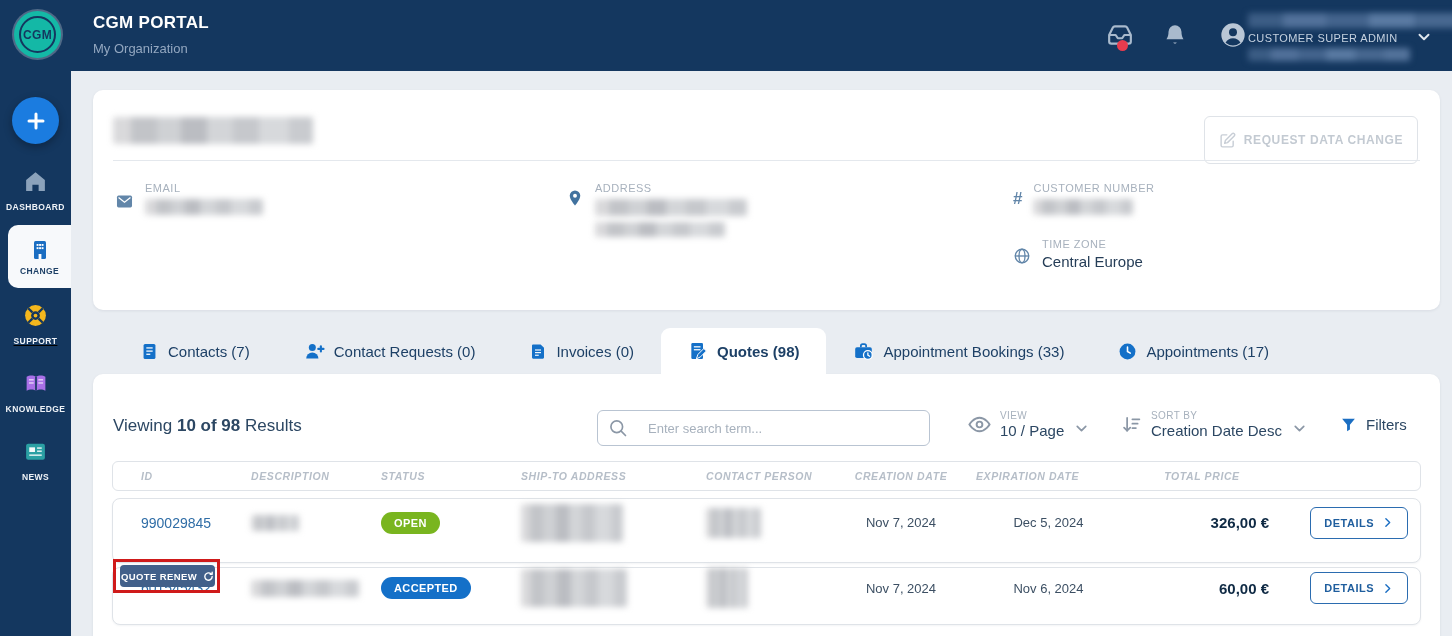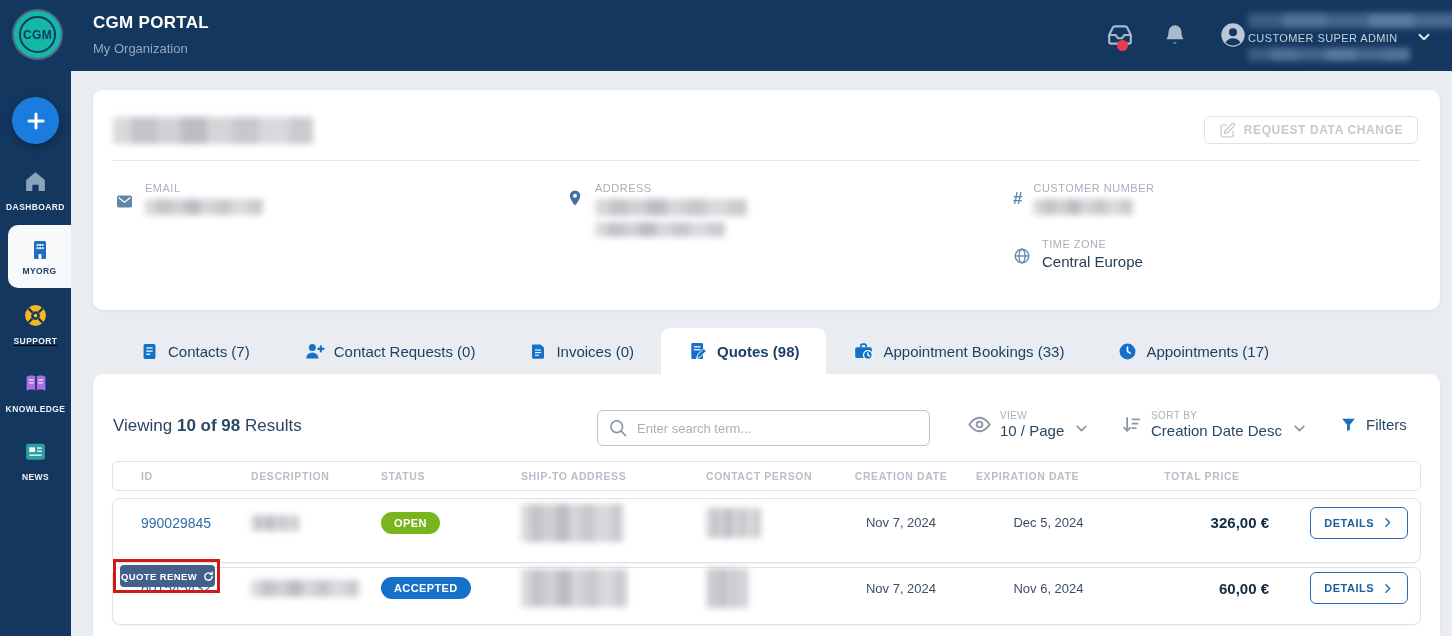--- a/index.html
+++ b/index.html
@@ -32,52 +32,52 @@
   .nav-item { position:absolute; left:0; width:71px; text-align:center; cursor:pointer; }
   .nav-label { font-size:8.5px; font-weight:bold; color:#eef2f7; letter-spacing:.4px; margin-top:4px; }
   .nav-active { position:absolute; left:8px; top:154px; width:63px; height:63px; background:#f7f9fb; border-radius:10px 0 0 10px;
                 display:flex; flex-direction:column; align-items:center; justify-content:center; cursor:pointer; }
   .nav-active .nav-label { color:#1d4066; }
 
   
   .org-card { position:absolute; left:93px; top:90px; width:1347px; height:220px; background:#fff; border-radius:10px;
               box-shadow:0 1px 3px rgba(20,40,70,.08); }
   .org-name { position:absolute; left:20px; top:27px; width:200px; height:27px; }
-  .req-btn { position:absolute; right:22px; top:26px; height:28px; padding:0 14px; display:flex; align-items:center; gap:8px;
+  .req-btn { position:absolute; right:22px; top:26px; height:48px; padding:0 14px; display:flex; align-items:center; gap:8px;
              border:1px solid #dfe3e8; border-radius:6px; background:#fff; color:#c3cad2; font-size:12px; font-weight:bold;
              letter-spacing:.6px; cursor:default; }
   .org-divider { position:absolute; left:20px; top:70px; width:1307px; height:1px; background:#e4e8ed; }
   .field { position:absolute; display:flex; gap:11px; }
   .field-label { font-size:11px; color:#a7b1bd; letter-spacing:.5px; }
   .field-value { font-size:15px; color:#253d57; margin-top:3px; }
   .hash-glyph { font-size:17px; font-weight:bold; color:#6286a9; line-height:20px; }
 
   
   .tabs { position:absolute; left:113px; top:328px; height:46px; display:flex; z-index:2; }
   .tab { display:flex; align-items:center; gap:9px; padding:0 27px; font-size:15px; color:#1d4066; cursor:pointer; }
   .tab.active { background:#fff; border-radius:9px 9px 0 0; font-weight:bold; }
 
   
   .panel { position:absolute; left:93px; top:374px; width:1347px; height:262px; background:#fff; border-radius:10px 10px 0 0;
            box-shadow:0 1px 3px rgba(20,40,70,.08); z-index:1; }
   .viewing { position:absolute; left:20px; top:42px; font-size:17px; color:#2c4763; }
   .viewing b { font-weight:bold; }
   .searchbox { position:absolute; left:504px; top:36px; width:333px; height:36px; border:1.5px solid #b9c4d2; border-radius:6px;
-               display:flex; align-items:center; padding:16px 10px; gap:9px; background:#fff; }
+               display:flex; align-items:center; padding:16px 10px; gap:20px; background:#fff; }
   .searchbox input { border:none; outline:none; flex:1; font-size:13px; color:#2c4763; font-family:"Liberation Sans",sans-serif; }
   .searchbox input::placeholder { color:#a7b1bd; }
   .ctrl { position:absolute; top:36px; display:flex; align-items:center; gap:9px; cursor:pointer; }
   .ctrl-lbl { font-size:10px; color:#a7b1bd; letter-spacing:.4px; }
   .ctrl-val { font-size:15px; color:#2c4763; margin-top:1px; white-space:nowrap; }
   .filters { position:absolute; left:1247px; top:42px; display:flex; align-items:center; gap:9px; font-size:15px; color:#2c4763; cursor:pointer; }
 
   
   .tgrid { display:grid; grid-template-columns:110px 130px 140px 185px 120px 150px 145px 1fr 125px; align-items:center; }
   .thead { position:absolute; left:19px; top:87px; width:1309px; height:30px; border:1px solid #dfe3e8; border-radius:6px;
-           padding:0 12px 0 28px; background:#fff; }
+           padding:0 12px 0 28px; background:#fff;font-style:italic; }
   .th { font-size:10.5px; font-weight:bold; color:#b6bec8; letter-spacing:.6px; }
   .row { position:absolute; left:19px; width:1309px; background:#fff; border:1px solid #dfe3e8; border-radius:8px;
          padding:0 12px 16px 28px; box-shadow:0 1px 2px rgba(20,40,70,.05); }
   .row-id { font-size:14px; color:#2f6da6; cursor:pointer; }
   .status-badge { display:inline-block; padding:5px 13px; border-radius:13px; color:#fff; font-size:11px; font-weight:bold; letter-spacing:.4px; }
   .date-cell { font-size:13px; color:#3c4f63; text-align:center; }
   .price-cell { font-size:15px; font-weight:bold; color:#0f2a44; text-align:right; padding-right:14px; }
   .details-btn { margin-left:auto; display:flex; align-items:center; gap:7px; height:32px; padding:0 13px;
                  border:1px solid #2b6cb0; border-radius:6px; background:#fff; color:#1f5e9e; font-size:11px; font-weight:bold;
                  letter-spacing:.5px; cursor:pointer; }
@@ -151,21 +151,21 @@
         <g fill="#fff">
           <rect x="8.6" y="6" width="1.9" height="1.9"></rect>
             <rect x="11.1" y="6" width="1.9" height="1.9"></rect>
             <rect x="13.6" y="6" width="1.9" height="1.9"></rect>
           <rect x="8.6" y="9.2" width="1.9" height="1.9"></rect>
             <rect x="11.1" y="9.2" width="1.9" height="1.9"></rect>
             <rect x="13.6" y="9.2" width="1.9" height="1.9"></rect>
           <rect x="10.6" y="16" width="2.8" height="5"></rect>
         </g>
       </svg>
-      <div class="nav-label">MYORG</div>
+      <div class="nav-label">CHANGE</div>
     </div>
 
     <div class="nav-item" style="top:232px;text-decoration:underline;">
       <svg width="25" height="25" viewBox="0 0 24 24">
         <circle cx="12" cy="12" r="10" fill="#f4b71d"></circle>
         <g stroke="#14375f" stroke-width="2.2">
             <line x1="5" y1="5" x2="9" y2="9"></line>
             <line x1="19" y1="5" x2="15" y2="9"></line>
             <line x1="5" y1="19" x2="9" y2="15"></line>
             <line x1="19" y1="19" x2="15" y2="15"></line>

